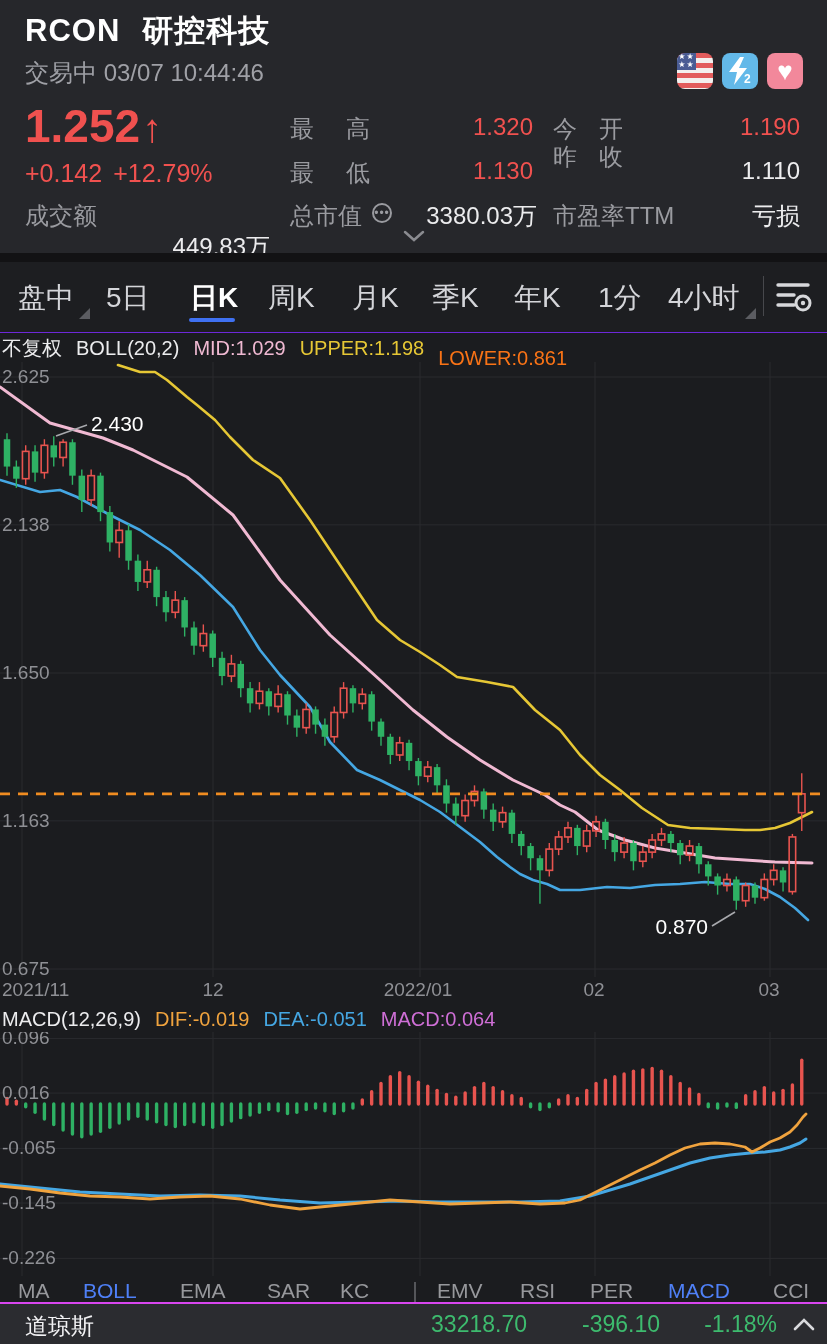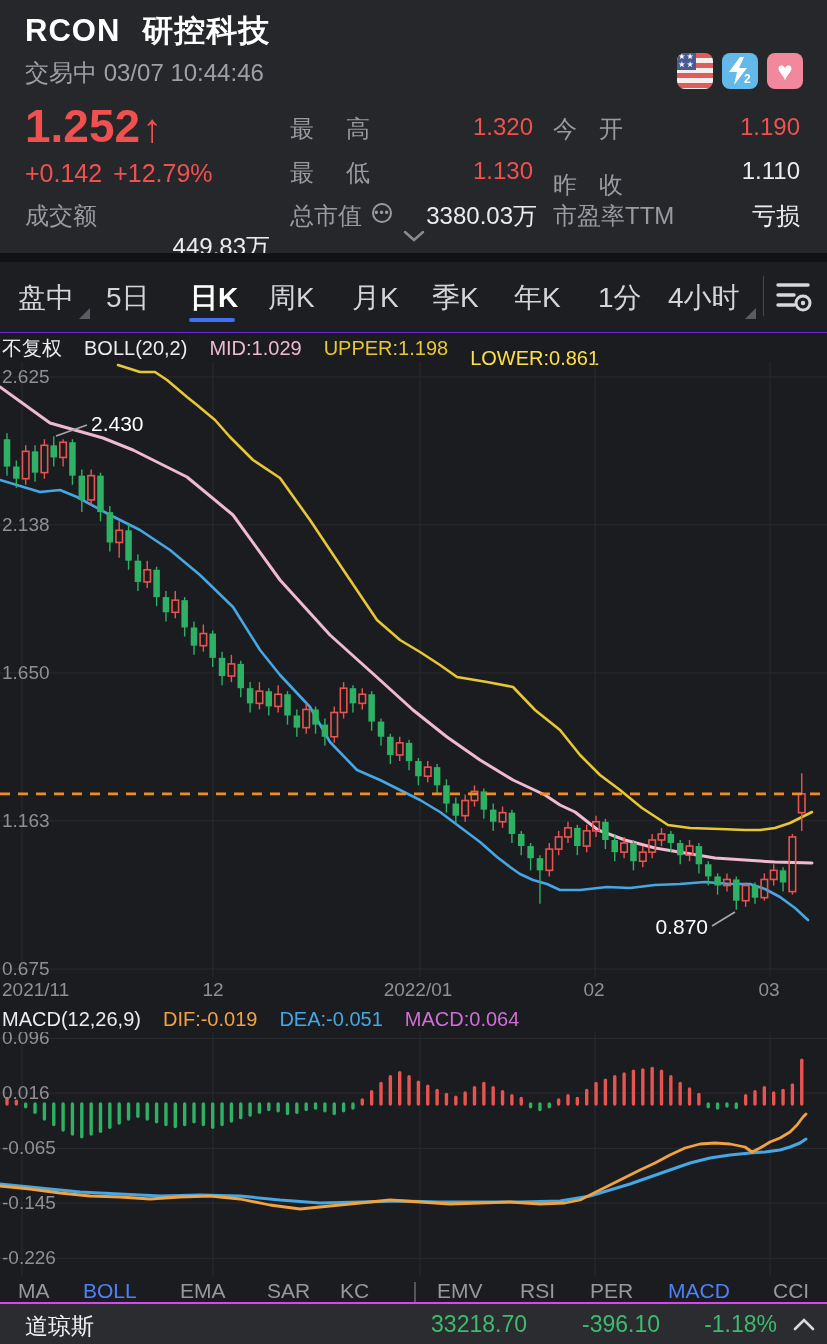--- a/index.html
+++ b/index.html
@@ -43,22 +43,22 @@
   .tabbar{position:absolute;left:0;top:262px;width:827px;height:71px;background:#1d1e21;border-bottom:1px solid #6d28d9;}
   .tab{position:absolute;top:17px;font-size:28px;color:#d4d5d9;}
   .tab.active{color:#fff;font-weight:bold;}
   .tab .dd{position:absolute;right:-16px;bottom:-2px;width:0;height:0;
       border-left:11px solid transparent;border-bottom:11px solid #5b5c61;}
   .underline{position:absolute;left:189px;top:56px;width:46px;height:4px;border-radius:2px;background:#3f71f2;}
   .tb-div{position:absolute;left:763px;top:14px;width:1px;height:40px;background:#47484c;}
   .tb-icon{position:absolute;left:776px;top:18px;}
 
   
-  .ind-line{position:absolute;left:2px;width:825px;height:28px;font-size:20px;display:flex;gap:22px;align-items:center;white-space:nowrap;}
-  .c-mid{color:#f0b9d2;} .c-up{color:#e6c735;} .c-low{color:#fde047;margin-top:20px;}
+  .ind-line{position:absolute;left:2px;width:825px;height:28px;font-size:20px;display:flex;gap:14px;align-items:center;white-space:nowrap;}
+  .c-mid{color:#f0b9d2;} .c-up{color:#e6c735;} .c-low{color:#f97316;margin-top:20px;}
   .c-dif{color:#f0a33e;} .c-dea{color:#45a7e3;} .c-macd{color:#cf6fd6;}
 
   .xlabels{position:absolute;left:0;top:977px;width:827px;height:28px;font-size:19px;color:#8f9095;}
   .xlab{position:absolute;top:2px;transform:translateX(-50%);}
   .xlab.first{transform:none;}
 
   
   .indtabs{position:absolute;left:0;top:1276px;width:827px;height:26px;overflow:hidden;background:#1b1c1f;}
   .itab{position:absolute;top:0px;font-size:21px;line-height:30px;color:#97989c;}
   .itab.active{color:#4f80f7;}
@@ -106,21 +106,21 @@
       <span>+12.79%</span>
     </div>
 
     <div class="srow" style="left:290px;top:14px;"><span class="lab jl2">最高</span></div>
     <div class="srow val red" style="left:393px;top:14px;width:140px;">1.320</div>
     <div class="srow" style="left:553px;top:14px;"><span class="lab jl3">今开</span></div>
     <div class="srow val red" style="left:660px;top:14px;width:140px;">1.190</div>
 
     <div class="srow" style="left:290px;top:58px;"><span class="lab jl2">最低</span></div>
     <div class="srow val red" style="left:393px;top:58px;width:140px;">1.130</div>
-    <div class="srow" style="left:553px;top:70px;"><span class="lab jl3">昨收</span></div>
+    <div class="srow" style="left:553px;top:42px;"><span class="lab jl3">昨收</span></div>
     <div class="srow val" style="left:660px;top:58px;width:140px;">1.110</div>
 
     <div class="srow" style="left:25px;top:101px;"><span class="lab">成交额</span></div>
     <div class="srow val" style="left:120px;top:101px;width:150px;margin-top:31px;">449.83万</div>
     <div class="srow" style="left:290px;top:101px;"><span class="lab">总市值</span></div>
     <span class="dots-icon" style="left:372px;top:104px;">•••</span>
     <div class="srow val" style="left:393px;top:101px;width:144px;">3380.03万</div>
     <div class="srow" style="left:553px;top:101px;"><span class="lab">市盈率TTM</span></div>
     <div class="srow val" style="left:660px;top:101px;width:140px;">亏损</div>
 

